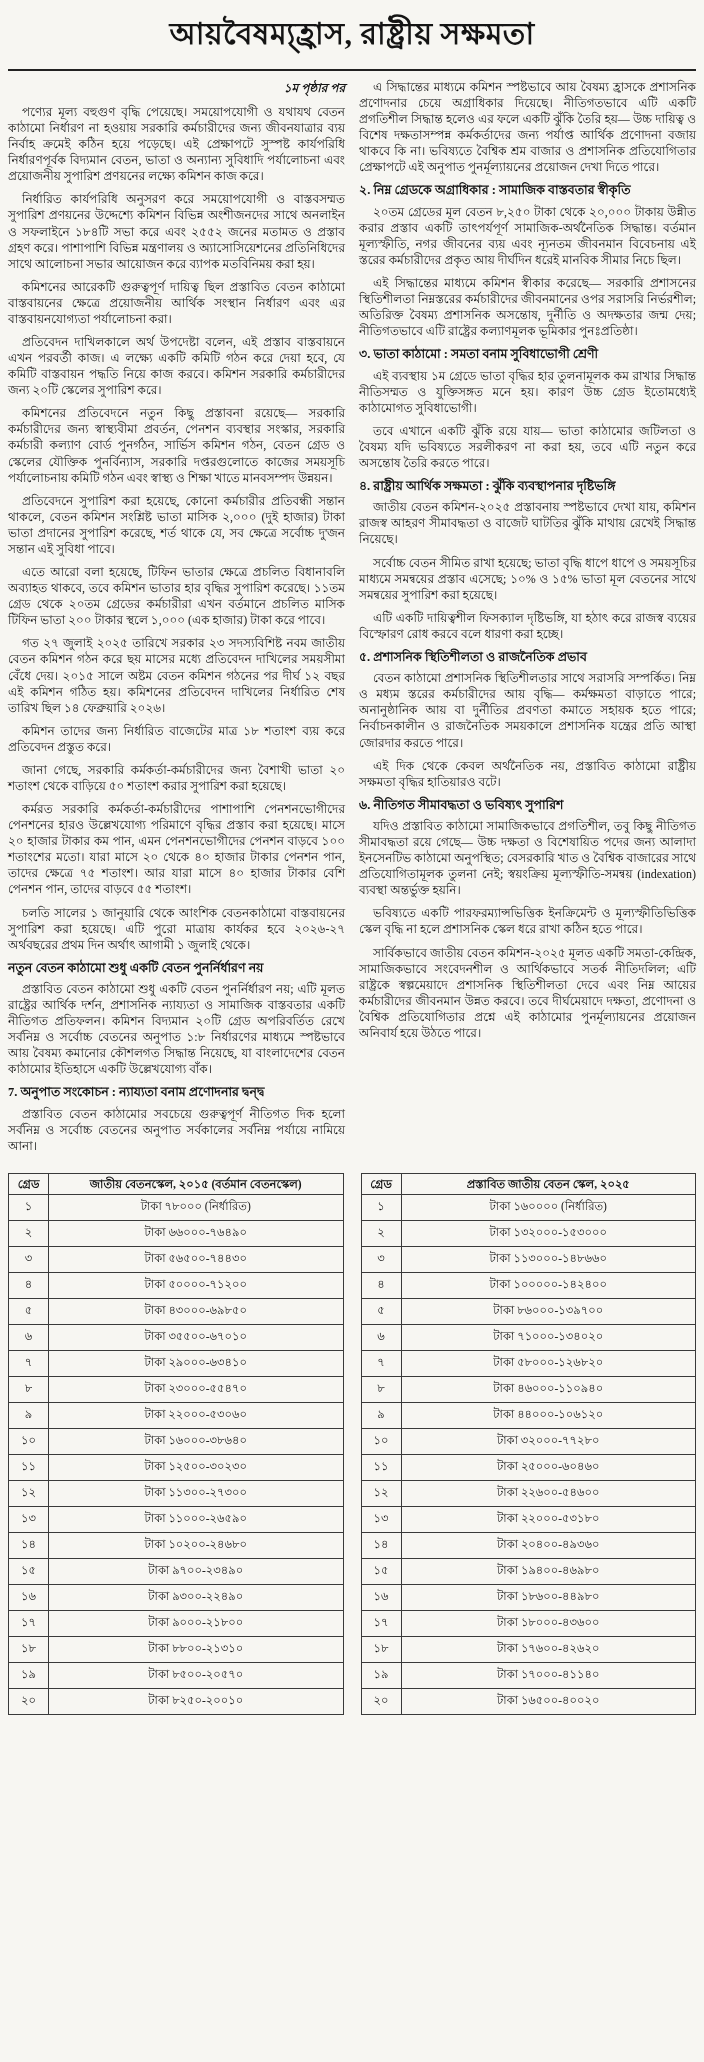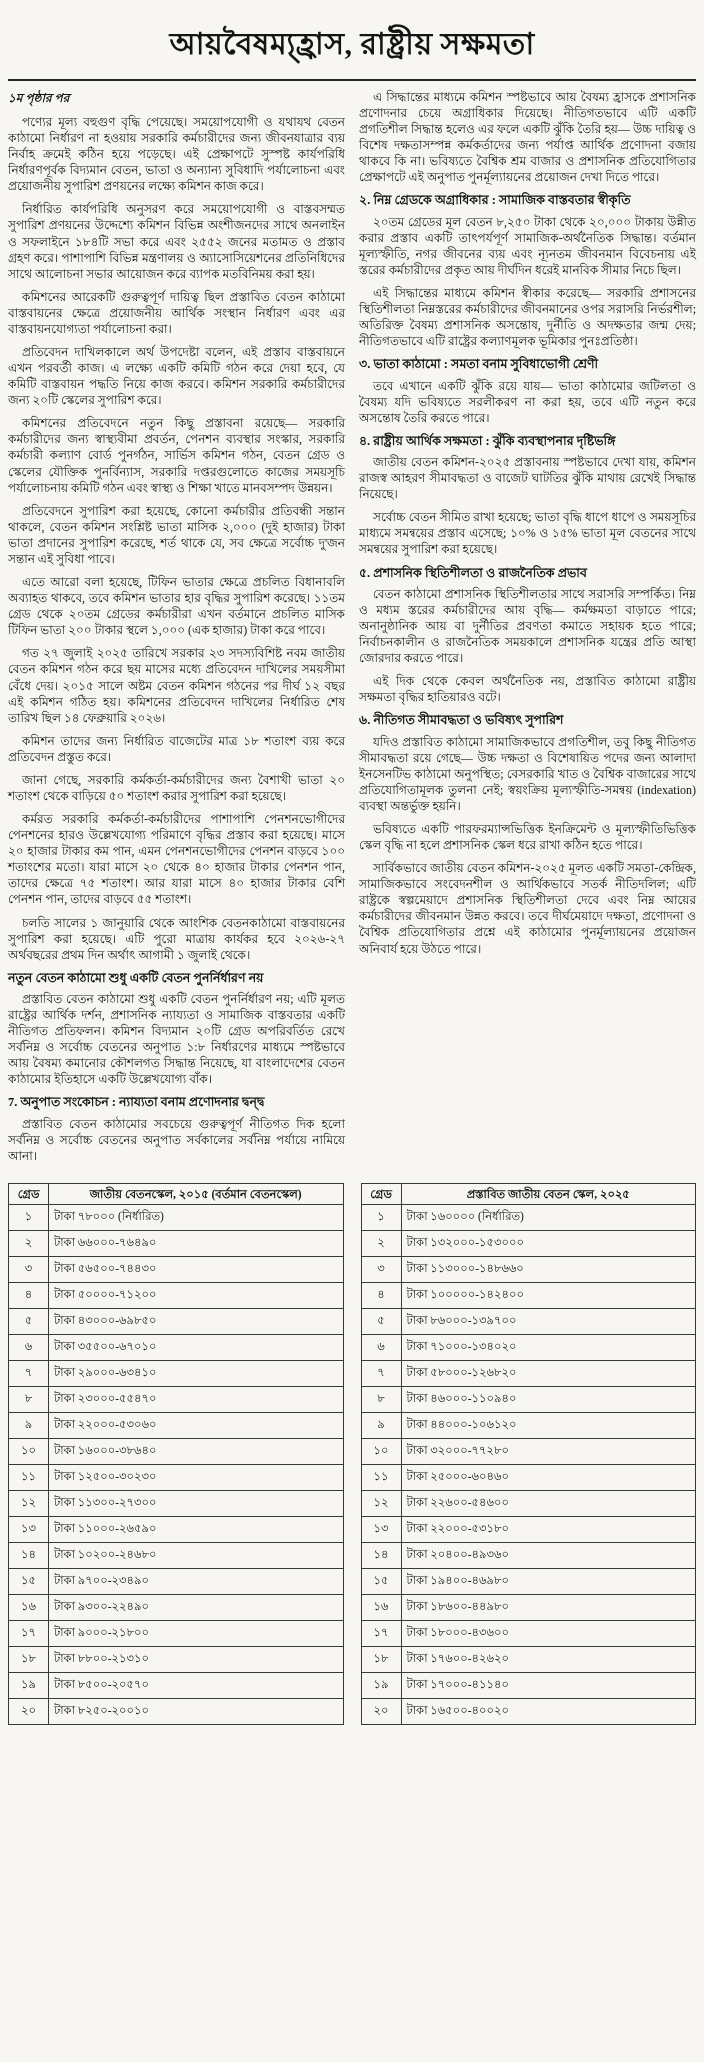--- a/index.html
+++ b/index.html
@@ -6,21 +6,21 @@
   html, body { background: #e9e7e2; }
   body {
     font-family: "Liberation Serif", "DejaVu Serif", serif;
     color: #141414;
   }
   .page {
     width: 704px;
     min-height: 2062px;
     margin: 0 auto;
     background: #f7f6f2;
-    padding: 16px 8px 14px 8px;
+    padding: 6px 8px 14px 8px;
   }
   .masthead {
     text-align: center;
     padding: 4px 0 8px 0;
     border-bottom: 2px solid #222;
     margin-bottom: 8px;
   }
   .masthead .headline {
     font-size: 30px;
     font-weight: bold;
@@ -28,21 +28,21 @@
   }
   .columns {
     display: flex;
     gap: 14px;
     align-items: flex-start;
   }
   .col {
     flex: 1 1 0;
     min-width: 0;
   }
-  .blk { margin-bottom: 7px; }
+  .blk { margin-bottom: 7px; text-align: right; }
   .blk.note {
     font-style: italic;
     font-size: 12px;
     font-weight: bold;
     margin-bottom: 5px;
   }
   .blk.para {
     font-size: 12px;
     line-height: 1.34;
     text-align: justify;
@@ -76,21 +76,21 @@
   table.scale th {
     font-weight: bold;
     text-align: center;
     font-size: 11.5px;
     line-height: 1.25;
   }
   table.scale td:first-child {
     width: 40px;
     text-align: center;
   }
-  table.scale td:last-child { text-align: left; }
+  table.scale td:last-child { text-align: center; }
 </style>
 </head>
 <body>
 
 <div class="page">
 
   <div class="masthead">
     <div class="headline">আয়বৈষম্য্‌হ্রাস, রাষ্ট্রীয় সক্ষমতা</div>
   </div>
 
@@ -113,24 +113,26 @@
         <div class="blk para">প্রস্তাবিত বেতন কাঠামো শুধু একটি বেতন পুনর্নির্ধারণ নয়; এটি মূলত রাষ্ট্রের আর্থিক দর্শন, প্রশাসনিক ন্যায্যতা ও সামাজিক বাস্তবতার একটি নীতিগত প্রতিফলন। কমিশন বিদ্যমান ২০টি গ্রেড অপরিবর্তিত রেখে সর্বনিম্ন ও সর্বোচ্চ বেতনের অনুপাত ১:৮ নির্ধারণের মাধ্যমে স্পষ্টভাবে আয় বৈষম্য কমানোর কৌশলগত সিদ্ধান্ত নিয়েছে, যা বাংলাদেশের বেতন কাঠামোর ইতিহাসে একটি উল্লেখযোগ্য বাঁক।</div>
         <div class="blk heading">7. অনুপাত সংকোচন : ন্যায্যতা বনাম প্রণোদনার দ্বন্দ্ব</div>
         <div class="blk para">প্রস্তাবিত বেতন কাঠামোর সবচেয়ে গুরুত্বপূর্ণ নীতিগত দিক হলো সর্বনিম্ন ও সর্বোচ্চ বেতনের অনুপাত সর্বকালের সর্বনিম্ন পর্যায়ে নামিয়ে আনা।</div>
       </div>
     <div class="col" id="right-col">
         <div class="blk para">এ সিদ্ধান্তের মাধ্যমে কমিশন স্পষ্টভাবে আয় বৈষম্য হ্রাসকে প্রশাসনিক প্রণোদনার চেয়ে অগ্রাধিকার দিয়েছে। নীতিগতভাবে এটি একটি প্রগতিশীল সিদ্ধান্ত হলেও এর ফলে একটি ঝুঁকি তৈরি হয়— উচ্চ দায়িত্ব ও বিশেষ দক্ষতাসম্পন্ন কর্মকর্তাদের জন্য পর্যাপ্ত আর্থিক প্রণোদনা বজায় থাকবে কি না। ভবিষ্যতে বৈশ্বিক শ্রম বাজার ও প্রশাসনিক প্রতিযোগিতার প্রেক্ষাপটে এই অনুপাত পুনর্মূল্যায়নের প্রয়োজন দেখা দিতে পারে।</div>
         <div class="blk heading">২. নিম্ন গ্রেডকে অগ্রাধিকার : সামাজিক বাস্তবতার স্বীকৃতি</div>
         <div class="blk para">২০তম গ্রেডের মূল বেতন ৮,২৫০ টাকা থেকে ২০,০০০ টাকায় উন্নীত করার প্রস্তাব একটি তাৎপর্যপূর্ণ সামাজিক-অর্থনৈতিক সিদ্ধান্ত। বর্তমান মূল্যস্ফীতি, নগর জীবনের ব্যয় এবং ন্যূনতম জীবনমান বিবেচনায় এই স্তরের কর্মচারীদের প্রকৃত আয় দীর্ঘদিন ধরেই মানবিক সীমার নিচে ছিল।</div>
         <div class="blk para">এই সিদ্ধান্তের মাধ্যমে কমিশন স্বীকার করেছে— সরকারি প্রশাসনের স্থিতিশীলতা নিম্নস্তরের কর্মচারীদের জীবনমানের ওপর সরাসরি নির্ভরশীল; অতিরিক্ত বৈষম্য প্রশাসনিক অসন্তোষ, দুর্নীতি ও অদক্ষতার জন্ম দেয়; নীতিগতভাবে এটি রাষ্ট্রের কল্যাণমূলক ভূমিকার পুনঃপ্রতিষ্ঠা।</div>
         <div class="blk heading">৩. ভাতা কাঠামো : সমতা বনাম সুবিধাভোগী শ্রেণী</div>
+        <div class="blk para">এই ব্যবস্থায় ১ম গ্রেডে ভাতা বৃদ্ধির হার তুলনামূলক কম রাখার সিদ্ধান্ত নীতিসম্মত ও যুক্তিসঙ্গত মনে হয়। কারণ উচ্চ গ্রেড ইতোমধ্যেই কাঠামোগত সুবিধাভোগী।</div>
         <div class="blk para">তবে এখানে একটি ঝুঁকি রয়ে যায়— ভাতা কাঠামোর জটিলতা ও বৈষম্য যদি ভবিষ্যতে সরলীকরণ না করা হয়, তবে এটি নতুন করে অসন্তোষ তৈরি করতে পারে।</div>
         <div class="blk heading">৪. রাষ্ট্রীয় আর্থিক সক্ষমতা : ঝুঁকি ব্যবস্থাপনার দৃষ্টিভঙ্গি</div>
         <div class="blk para">জাতীয় বেতন কমিশন-২০২৫ প্রস্তাবনায় স্পষ্টভাবে দেখা যায়, কমিশন রাজস্ব আহরণ সীমাবদ্ধতা ও বাজেট ঘাটতির ঝুঁকি মাথায় রেখেই সিদ্ধান্ত নিয়েছে।</div>
         <div class="blk para">সর্বোচ্চ বেতন সীমিত রাখা হয়েছে; ভাতা বৃদ্ধি ধাপে ধাপে ও সময়সূচির মাধ্যমে সমন্বয়ের প্রস্তাব এসেছে; ১০% ও ১৫% ভাতা মূল বেতনের সাথে সমন্বয়ের সুপারিশ করা হয়েছে।</div>
+        <div class="blk para">এটি একটি দায়িত্বশীল ফিসক্যাল দৃষ্টিভঙ্গি, যা হঠাৎ করে রাজস্ব ব্যয়ের বিস্ফোরণ রোধ করবে বলে ধারণা করা হচ্ছে।</div>
         <div class="blk heading">৫. প্রশাসনিক স্থিতিশীলতা ও রাজনৈতিক প্রভাব</div>
         <div class="blk para">বেতন কাঠামো প্রশাসনিক স্থিতিশীলতার সাথে সরাসরি সম্পর্কিত। নিম্ন ও মধ্যম স্তরের কর্মচারীদের আয় বৃদ্ধি— কর্মক্ষমতা বাড়াতে পারে; অনানুষ্ঠানিক আয় বা দুর্নীতির প্রবণতা কমাতে সহায়ক হতে পারে; নির্বাচনকালীন ও রাজনৈতিক সময়কালে প্রশাসনিক যন্ত্রের প্রতি আস্থা জোরদার করতে পারে।</div>
         <div class="blk para">এই দিক থেকে কেবল অর্থনৈতিক নয়, প্রস্তাবিত কাঠামো রাষ্ট্রীয় সক্ষমতা বৃদ্ধির হাতিয়ারও বটে।</div>
         <div class="blk heading">৬. নীতিগত সীমাবদ্ধতা ও ভবিষ্যৎ সুপারিশ</div>
         <div class="blk para">যদিও প্রস্তাবিত কাঠামো সামাজিকভাবে প্রগতিশীল, তবু কিছু নীতিগত সীমাবদ্ধতা রয়ে গেছে— উচ্চ দক্ষতা ও বিশেষায়িত পদের জন্য আলাদা ইনসেনটিভ কাঠামো অনুপস্থিত; বেসরকারি খাত ও বৈশ্বিক বাজারের সাথে প্রতিযোগিতামূলক তুলনা নেই; স্বয়ংক্রিয় মূল্যস্ফীতি-সমন্বয় (indexation) ব্যবস্থা অন্তর্ভুক্ত হয়নি।</div>
         <div class="blk para">ভবিষ্যতে একটি পারফরম্যান্সভিত্তিক ইনক্রিমেন্ট ও মূল্যস্ফীতিভিত্তিক স্কেল বৃদ্ধি না হলে প্রশাসনিক স্কেল ধরে রাখা কঠিন হতে পারে।</div>
         <div class="blk para">সার্বিকভাবে জাতীয় বেতন কমিশন-২০২৫ মূলত একটি সমতা-কেন্দ্রিক, সামাজিকভাবে সংবেদনশীল ও আর্থিকভাবে সতর্ক নীতিদলিল; এটি রাষ্ট্রকে স্বল্পমেয়াদে প্রশাসনিক স্থিতিশীলতা দেবে এবং নিম্ন আয়ের কর্মচারীদের জীবনমান উন্নত করবে। তবে দীর্ঘমেয়াদে দক্ষতা, প্রণোদনা ও বৈশ্বিক প্রতিযোগিতার প্রশ্নে এই কাঠামোর পুনর্মূল্যায়নের প্রয়োজন অনিবার্য হয়ে উঠতে পারে।</div>
       </div>
   </div>
 

